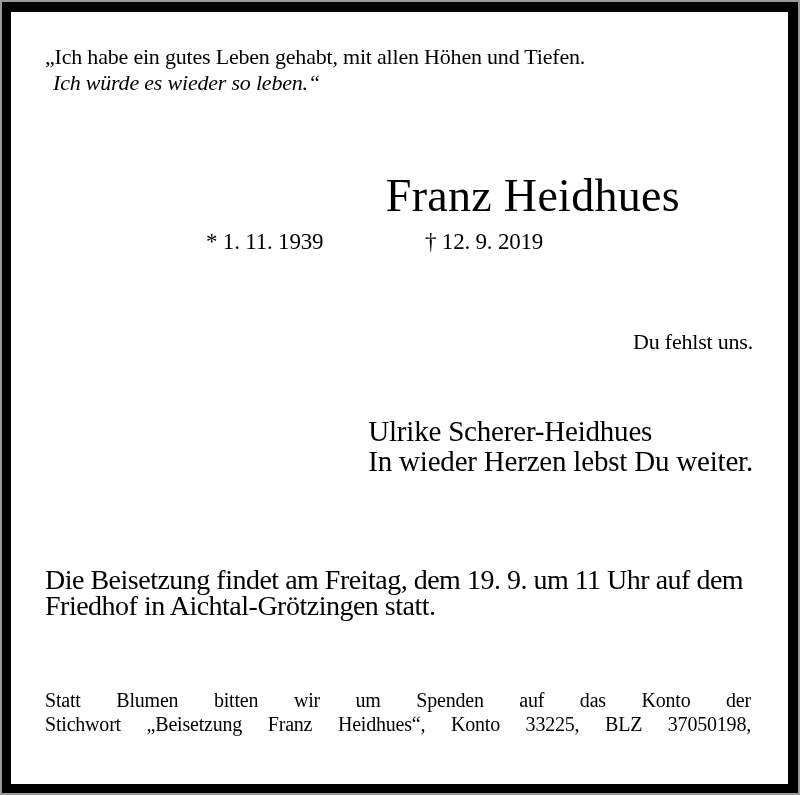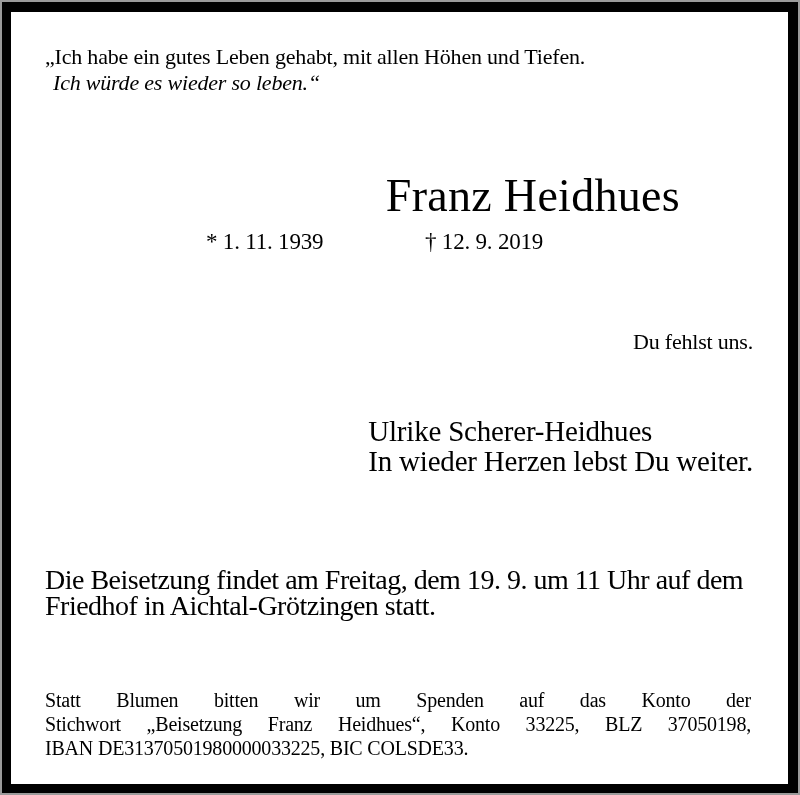--- a/index.html
+++ b/index.html
@@ -127,14 +127,13 @@
 </div>
 
 <div class="txt burial">
   <span class="line">Die Beisetzung findet am Freitag, dem 19. 9. um 11 Uhr auf dem</span>
   <span class="line">Friedhof in Aichtal-Grötzingen statt.</span>
 </div>
 
 <div class="txt donation">
   <span class="jl">Statt Blumen bitten wir um Spenden auf das Konto der</span>
   <span class="jl">Stichwort „Beisetzung Franz Heidhues“, Konto 33225, BLZ 37050198,</span>
-  <span class="last">IBAN DE31370501980000033225, BIC COLSDE33.</span>
 </div>
 
 </body></html>

